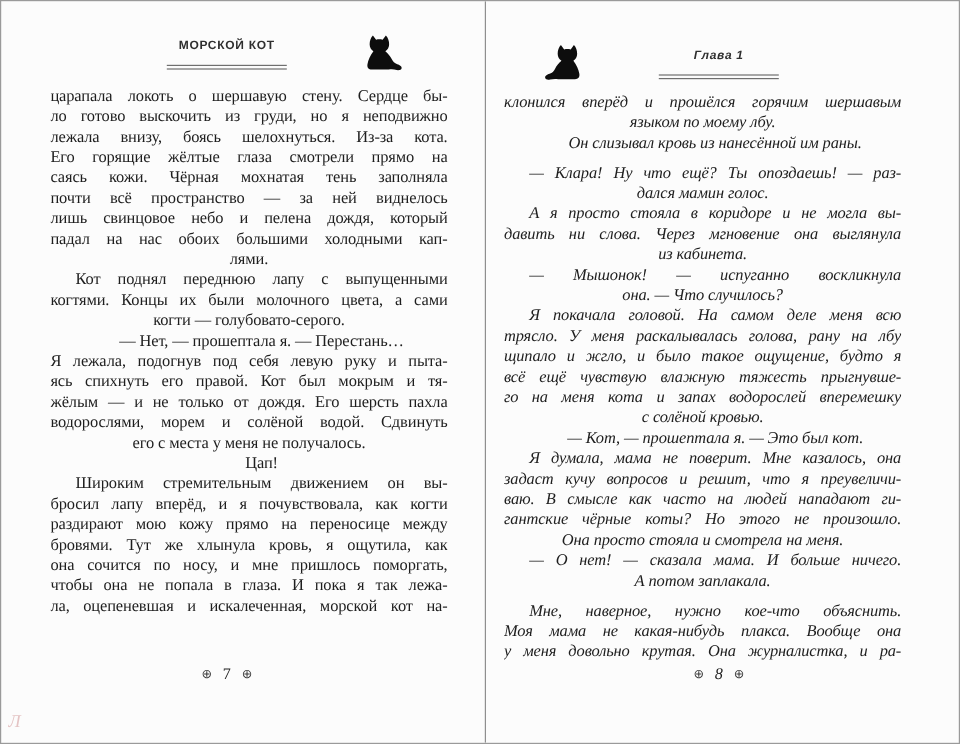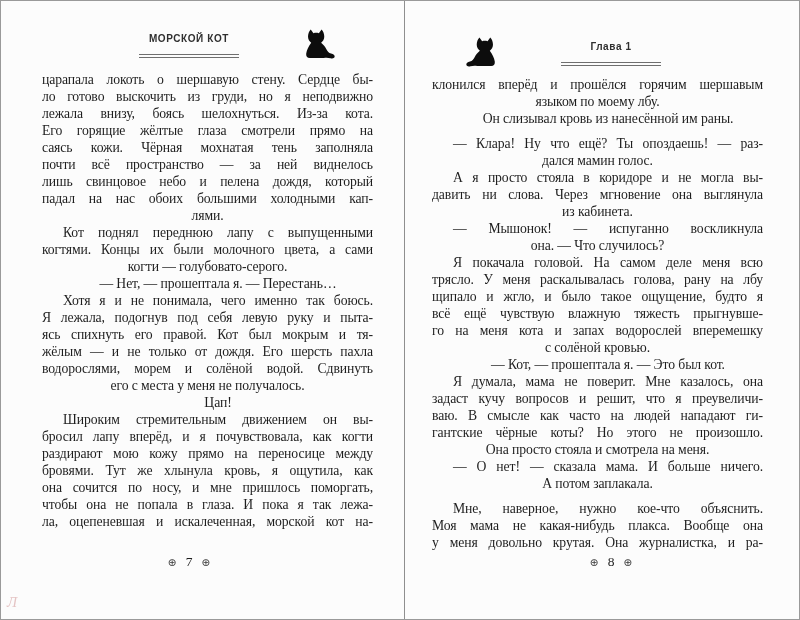--- a/index.html
+++ b/index.html
@@ -7,21 +7,21 @@
     position:relative;
     width:798px;height:618px;
     border:1px solid #9a9a9a;
     background:#fcfcfc;
     overflow:hidden;
     font-family:"Liberation Serif", serif;
     color:#1e1e1e;
   }
   .page{position:absolute;top:0;height:618px;}
   .page.left{left:0;width:403px;text-decoration:underline;}
-  .page.right{left:404px;width:394px;}
+  .page.right{left:392px;width:394px;font-style:italic;}
   .gutter{position:absolute;left:403px;top:0;width:1px;height:618px;background:#8f8f8f;}
 
   .running-title{
     position:absolute;
     font-family:"Liberation Sans", sans-serif;
     font-weight:700;
     font-size:10px;
     letter-spacing:0.6px;
     color:#2f2f2f;
     text-align:center;
@@ -104,21 +104,20 @@
         <div class="line just">Его горящие жёлтые глаза смотрели прямо на</div>
         <div class="line just">саясь кожи. Чёрная мохнатая тень заполняла</div>
         <div class="line just">почти всё пространство — за ней виднелось</div>
         <div class="line just">лишь свинцовое небо и пелена дождя, который</div>
         <div class="line just">падал на нас обоих большими холодными кап-</div>
         <div class="line">лями.</div>
         <div class="line indent just">Кот поднял переднюю лапу с выпущенными</div>
         <div class="line just">когтями. Концы их были молочного цвета, а сами</div>
         <div class="line">когти — голубовато-серого.</div>
         <div class="line indent">— Нет, — прошептала я. — Перестань…</div>
-        <div class="line indent just">Хотя я и не понимала, чего именно так боюсь.</div>
         <div class="line just">Я лежала, подогнув под себя левую руку и пыта-</div>
         <div class="line just">ясь спихнуть его правой. Кот был мокрым и тя-</div>
         <div class="line just">жёлым — и не только от дождя. Его шерсть пахла</div>
         <div class="line just">водорослями, морем и солёной водой. Сдвинуть</div>
         <div class="line">его с места у меня не получалось.</div>
         <div class="line indent">Цап!</div>
         <div class="line indent just">Широким стремительным движением он вы-</div>
         <div class="line just">бросил лапу вперёд, и я почувствовала, как когти</div>
         <div class="line just">раздирают мою кожу прямо на переносице между</div>
         <div class="line just">бровями. Тут же хлынула кровь, я ощутила, как</div>

